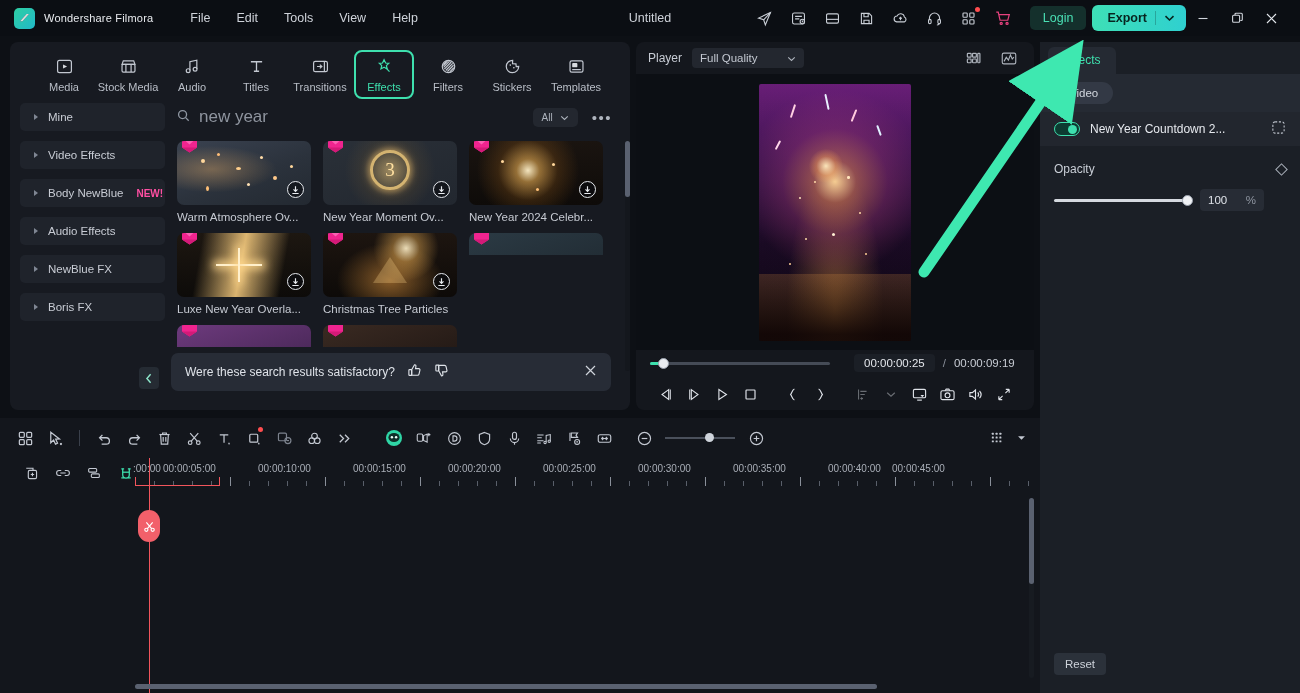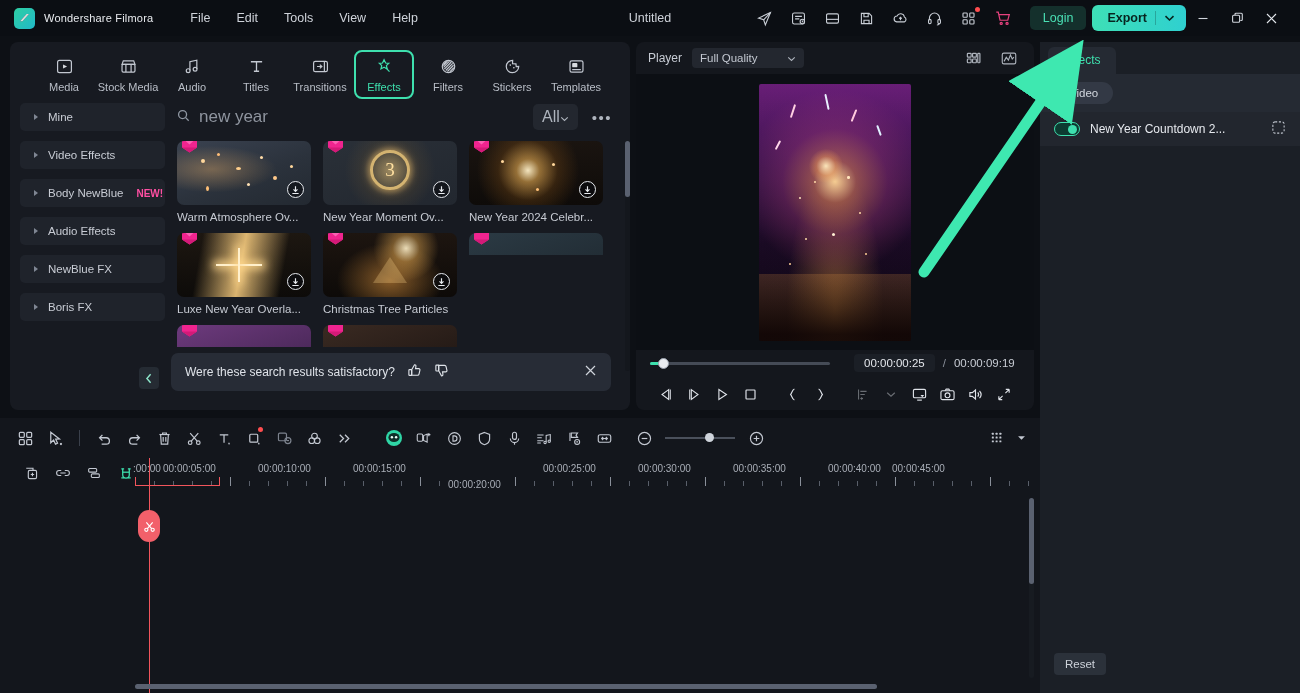--- a/index.html
+++ b/index.html
@@ -93,22 +93,22 @@
     position: absolute; right: 6px; bottom: 10px;
     width: 20px; height: 22px; border-radius: 4px; background: #252b33;
     display: flex; align-items: center; justify-content: center; cursor: default;
   }
 
   .resultcol { flex: 1; position: relative; padding: 0 8px 0 6px; }
   .searchrow { display: flex; align-items: center; height: 36px; padding: 0 4px 0 6px; gap: 8px; }
   .search-box { display: flex; align-items: center; gap: 9px; flex: 1; }
   .search-text { font-size: 17px; color: #8e949e; }
   .allsel {
-    display: flex; align-items: center; gap: 0; padding: 4px 9px;
-    background: #23272f; border-radius: 5px; font-size: 16px; color: #aeb4bd; cursor: default;
+    display: flex; align-items: center; gap: 7px; padding: 4px 9px;
+    background: #23272f; border-radius: 5px; font-size: 10px; color: #aeb4bd; cursor: default;
   }
   .dots { padding: 0 6px; color: #aeb4bd; font-size: 15px; letter-spacing: 1.5px; cursor: default; }
 
   .grid { display: flex; flex-wrap: wrap; gap: 10px 12px; padding: 6px 4px 0 6px; }
   .cell { width: 134px; cursor: default; }
   .thumb {
     position: relative; width: 134px; height: 64px; border-radius: 7px; overflow: hidden;
     background: #2b3039;
   }
   .cell.selected .thumb { outline: 2px solid #3ee0ae; outline-offset: -1px; }
@@ -809,20 +809,35 @@
           <i></i>
         </span>
       <span class="efname">New Year Countdown 2...</span>
       <span>
         <svg width="15" height="15" viewBox="0 0 16 16" fill="none" stroke="#c4c9d2" stroke-width="1.1" stroke-dasharray="2.2 1.8">
             <rect x="2" y="2" width="12" height="12" rx="2.4"></rect>
           </svg>
       </span>
     </div>
 
+    <div class="proprow">
+      <div class="prop-head">
+        <span class="prop-lbl">Opacity</span>
+        <span class="kf-diamond"></span>
+      </div>
+      <div class="prop-ctl">
+        <span class="op-slider">
+            <i class="knob"></i>
+          </span>
+        <span class="numbox">
+          <span>100</span>
+          <span class="pct">%</span>
+        </span>
+      </div>
+    </div>
 
     <div class="reset-btn">Reset</div>
   </div>
 
   <div class="timeline">
 
     <div class="tl-toolbar">
       <span class="tlb">
         <svg width="17" height="17" viewBox="0 0 18 18" fill="none" stroke="#c4c9d2" stroke-width="1.3">
             <rect x="2.5" y="2.5" width="5.2" height="5.2" rx="1"></rect>
@@ -1023,21 +1038,21 @@
             <path d="M3 3h3M10 3h3M3 12.6h3M10 12.6h3"></path>
           </svg>
       </span>
     </div>
 
     <div class="ruler">
       <span class="tick-lbl" style="left:133px;">:00:00</span>
       <span class="tick-lbl" style="left:163px;">00:00:05:00</span>
       <span class="tick-lbl" style="left:258px;">00:00:10:00</span>
       <span class="tick-lbl" style="left:353px;">00:00:15:00</span>
-      <span class="tick-lbl" style="left:448px;margin-top:16px;">00:00:20:00</span>
+      <span class="tick-lbl" style="left:448px;">00:00:20:00</span>
       <span class="tick-lbl" style="left:543px;">00:00:25:00</span>
       <span class="tick-lbl" style="left:638px;">00:00:30:00</span>
       <span class="tick-lbl" style="left:733px;">00:00:35:00</span>
       <span class="tick-lbl" style="left:828px;">00:00:40:00</span>
       <span class="tick-lbl" style="left:892px;">00:00:45:00</span>
       <span id="ticks"><span class="tick major" style="left:135px;"></span><span class="tick minor" style="left:154px;"></span><span class="tick minor" style="left:173px;"></span><span class="tick minor" style="left:192px;"></span><span class="tick minor" style="left:211px;"></span><span class="tick major" style="left:230px;"></span><span class="tick minor" style="left:249px;"></span><span class="tick minor" style="left:268px;"></span><span class="tick minor" style="left:287px;"></span><span class="tick minor" style="left:306px;"></span><span class="tick major" style="left:325px;"></span><span class="tick minor" style="left:344px;"></span><span class="tick minor" style="left:363px;"></span><span class="tick minor" style="left:382px;"></span><span class="tick minor" style="left:401px;"></span><span class="tick major" style="left:420px;"></span><span class="tick minor" style="left:439px;"></span><span class="tick minor" style="left:458px;"></span><span class="tick minor" style="left:477px;"></span><span class="tick minor" style="left:496px;"></span><span class="tick major" style="left:515px;"></span><span class="tick minor" style="left:534px;"></span><span class="tick minor" style="left:553px;"></span><span class="tick minor" style="left:572px;"></span><span class="tick minor" style="left:591px;"></span><span class="tick major" style="left:610px;"></span><span class="tick minor" style="left:629px;"></span><span class="tick minor" style="left:648px;"></span><span class="tick minor" style="left:667px;"></span><span class="tick minor" style="left:686px;"></span><span class="tick major" style="left:705px;"></span><span class="tick minor" style="left:724px;"></span><span class="tick minor" style="left:743px;"></span><span class="tick minor" style="left:762px;"></span><span class="tick minor" style="left:781px;"></span><span class="tick major" style="left:800px;"></span><span class="tick minor" style="left:819px;"></span><span class="tick minor" style="left:838px;"></span><span class="tick minor" style="left:857px;"></span><span class="tick minor" style="left:876px;"></span><span class="tick major" style="left:895px;"></span><span class="tick minor" style="left:914px;"></span><span class="tick minor" style="left:933px;"></span><span class="tick minor" style="left:952px;"></span><span class="tick minor" style="left:971px;"></span><span class="tick major" style="left:990px;"></span><span class="tick minor" style="left:1009px;"></span><span class="tick minor" style="left:1028px;"></span></span>
       <span class="range-mark" style="left:135px;width:85px;"></span>
     </div>
 
     <div class="playhead" style="left:149px;height:235px;"></div>

